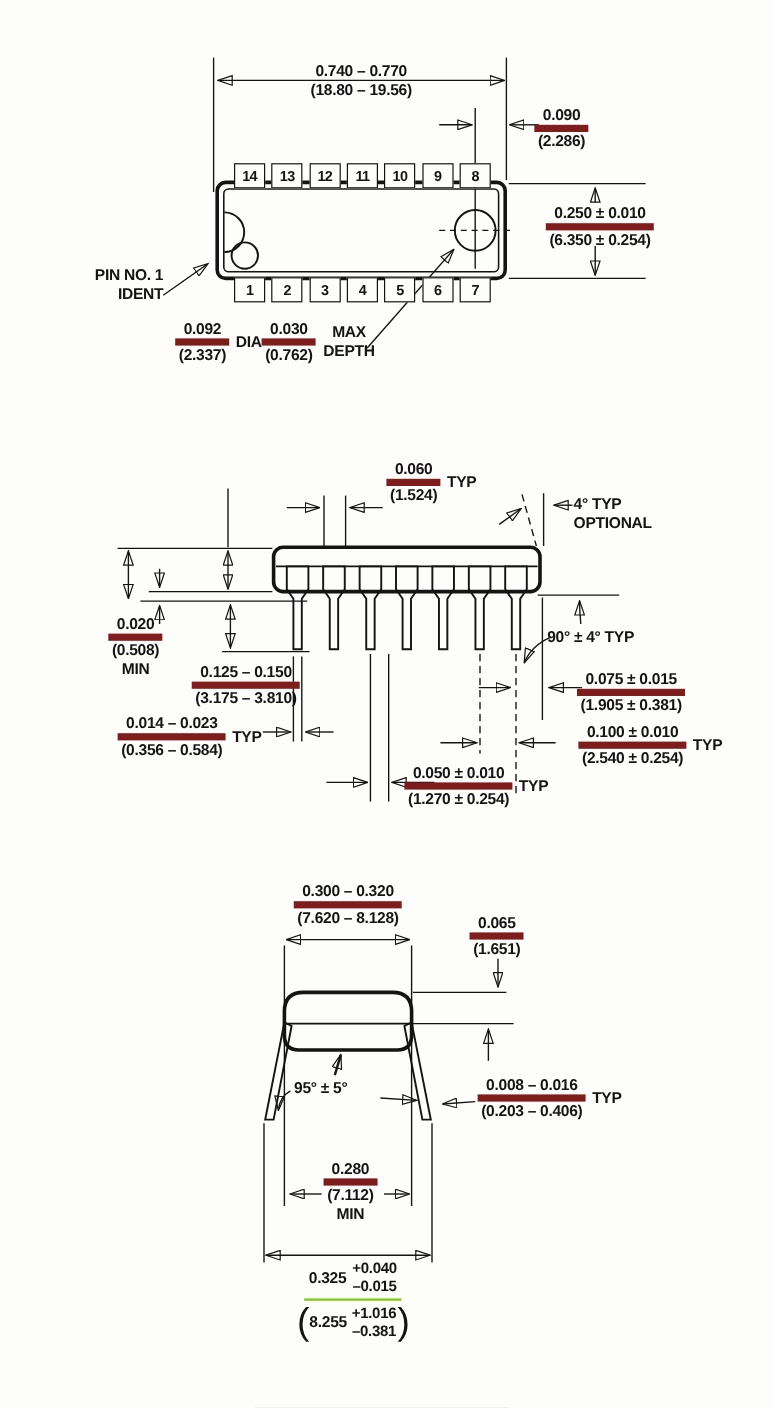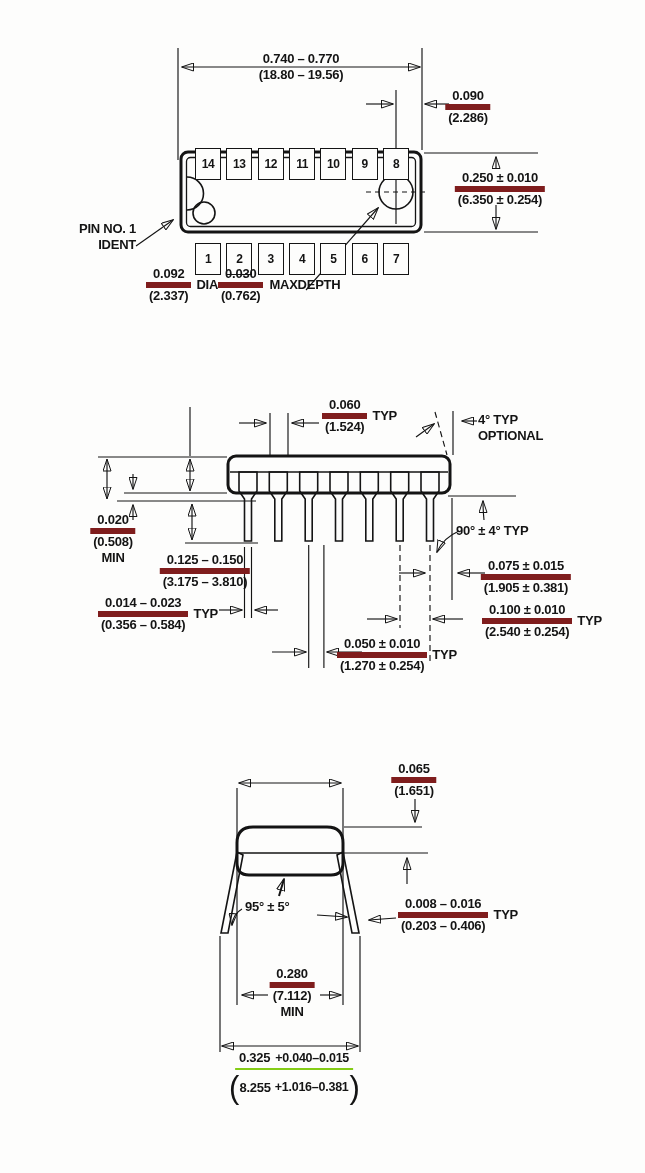--- a/index.html
+++ b/index.html
@@ -20,27 +20,27 @@
 
   .lbl { position:absolute; font-weight:700; font-size:13px; line-height:16px;
          letter-spacing:-0.25px; white-space:nowrap; }
   .cx  { transform:translateX(-50%); }
   .frac { display:inline-block; text-align:center; vertical-align:middle; }
   .frac .num { display:block; border-bottom:6px solid #7f1d1d; padding:0 3px 0 3px; }
   .frac .den { display:block; padding:0 3px; }
   .row { display:flex; align-items:center; gap:5px; }
   .col { display:flex; flex-direction:column; align-items:center; }
   .l2  { line-height:15px; }
-  .tol { display:inline-flex; flex-direction:row; line-height:15px; font-size:12.5px;
-         text-align:left; margin-left:3px; }
+  .tol { display:inline-flex; flex-direction:column; line-height:15px; font-size:12.5px;
+         text-align:center; margin-left:3px; }
   .bigparen { font-size:31px; font-weight:400; line-height:31px; letter-spacing:-1px; }
   .barrow { border-bottom:2px solid #84cc16; padding:0 4px 2px 4px; }
-  .pin { position:absolute; width:26px; height:32px; border:1.7px solid #141414;
+  .pin { position:absolute; width:26px; height:21px; border:1.7px solid #141414;
          background:#fdfdfc; display:flex; align-items:center; justify-content:center;
-         font-weight:700; font-size:12px; box-sizing:border-box; letter-spacing:-0.5px;margin-top:12px; }
+         font-weight:700; font-size:12px; box-sizing:border-box; letter-spacing:-0.5px; }
 </style>
 </head>
 <body>
 
 <div class="canvas">
 
   <svg class="lines" width="645" height="1173" viewBox="0 0 645 1173">
     <defs>
       <marker id="ar" markerWidth="13" markerHeight="9" refX="12" refY="4.5" orient="auto-start-reverse" markerUnits="userSpaceOnUse">
         <path d="M0.5,0.5 L12.5,4.5 L0.5,8.5 Z" fill="#141414" stroke="none"></path>
@@ -207,21 +207,21 @@
     <span class="frac">
         <span class="num">0.030</span>
         <span class="den">(0.762)</span>
       </span>
     <span class="tol" style="font-size:13px;line-height:16px;margin-left:1px">
       <span>MAX</span>
       <span>DEPTH</span>
     </span>
   </div>
 
-  <div class="lbl row" style="left:322px;top:397px">
+  <div class="lbl row" style="left:322px;top:383px">
     <span class="frac">
         <span class="num">0.060</span>
         <span class="den">(1.524)</span>
       </span>
     <span>TYP</span>
   </div>
   <div class="lbl" style="left:478px;top:412px">
     <span class="l2">4° TYP</span><br>
     <span class="l2">OPTIONAL</span>
   </div>
@@ -256,20 +256,23 @@
     <span>TYP</span>
   </div>
   <div class="lbl row" style="left:337px;top:636px">
     <span class="frac">
         <span class="num">0.050 ± 0.010</span>
         <span class="den">(1.270 ± 0.254)</span>
       </span>
     <span>TYP</span>
   </div>
 
+  <div class="lbl cx" style="left:290px;top:735px">
+    <span class="frac"><span class="num">0.300 – 0.320</span><span class="den">(7.620 – 8.128)</span></span>
+  </div>
   <div class="lbl cx" style="left:414px;top:761px">
     <span class="frac"><span class="num">0.065</span><span class="den">(1.651)</span></span>
   </div>
   <div class="lbl" style="left:245px;top:899px">
     <span>95° ± 5°</span>
   </div>
   <div class="lbl row" style="left:398px;top:896px">
     <span class="frac">
         <span class="num">0.008 – 0.016</span>
         <span class="den">(0.203 – 0.406)</span>

